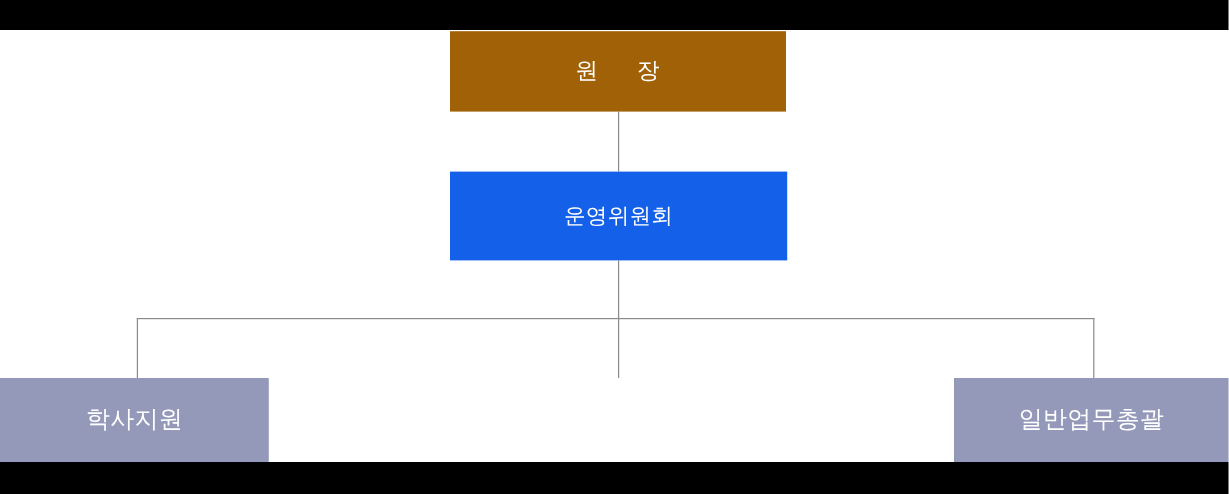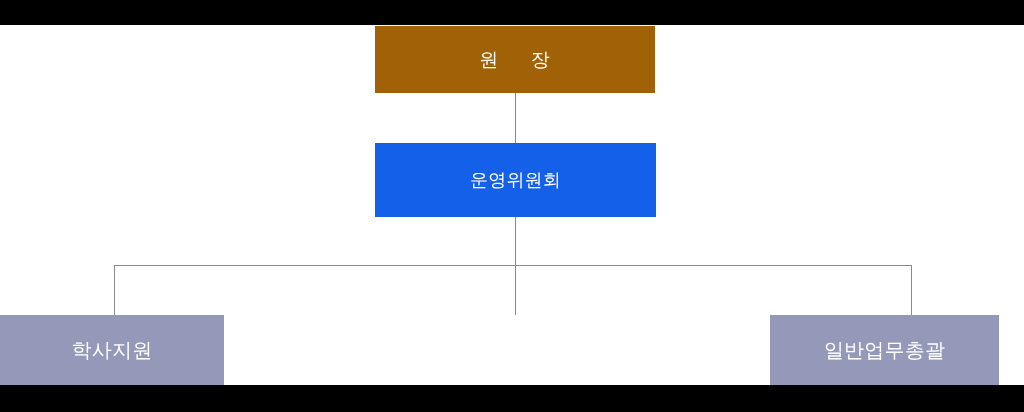--- a/index.html
+++ b/index.html
@@ -66,21 +66,21 @@
 
   
   .node.dept {
     top: 315px;
     height: 70px;
     background: #9499ba;
     font-size: 20px;
   }
   .node.dept.dept-left   { left: 0px;   width: 224px; }
   .node.dept.dept-middle { left: 401px; width: 229px; }
-  .node.dept.dept-right  { left: 770px; width: 229px; }
+  .node.dept.dept-right  { left: 795px; width: 229px; }
 
   
   .line {
     position: absolute;
     background: #8a8a8a;
   }
   .line.v { width: 1px; }
   .line.h { height: 1px; }
 
   

